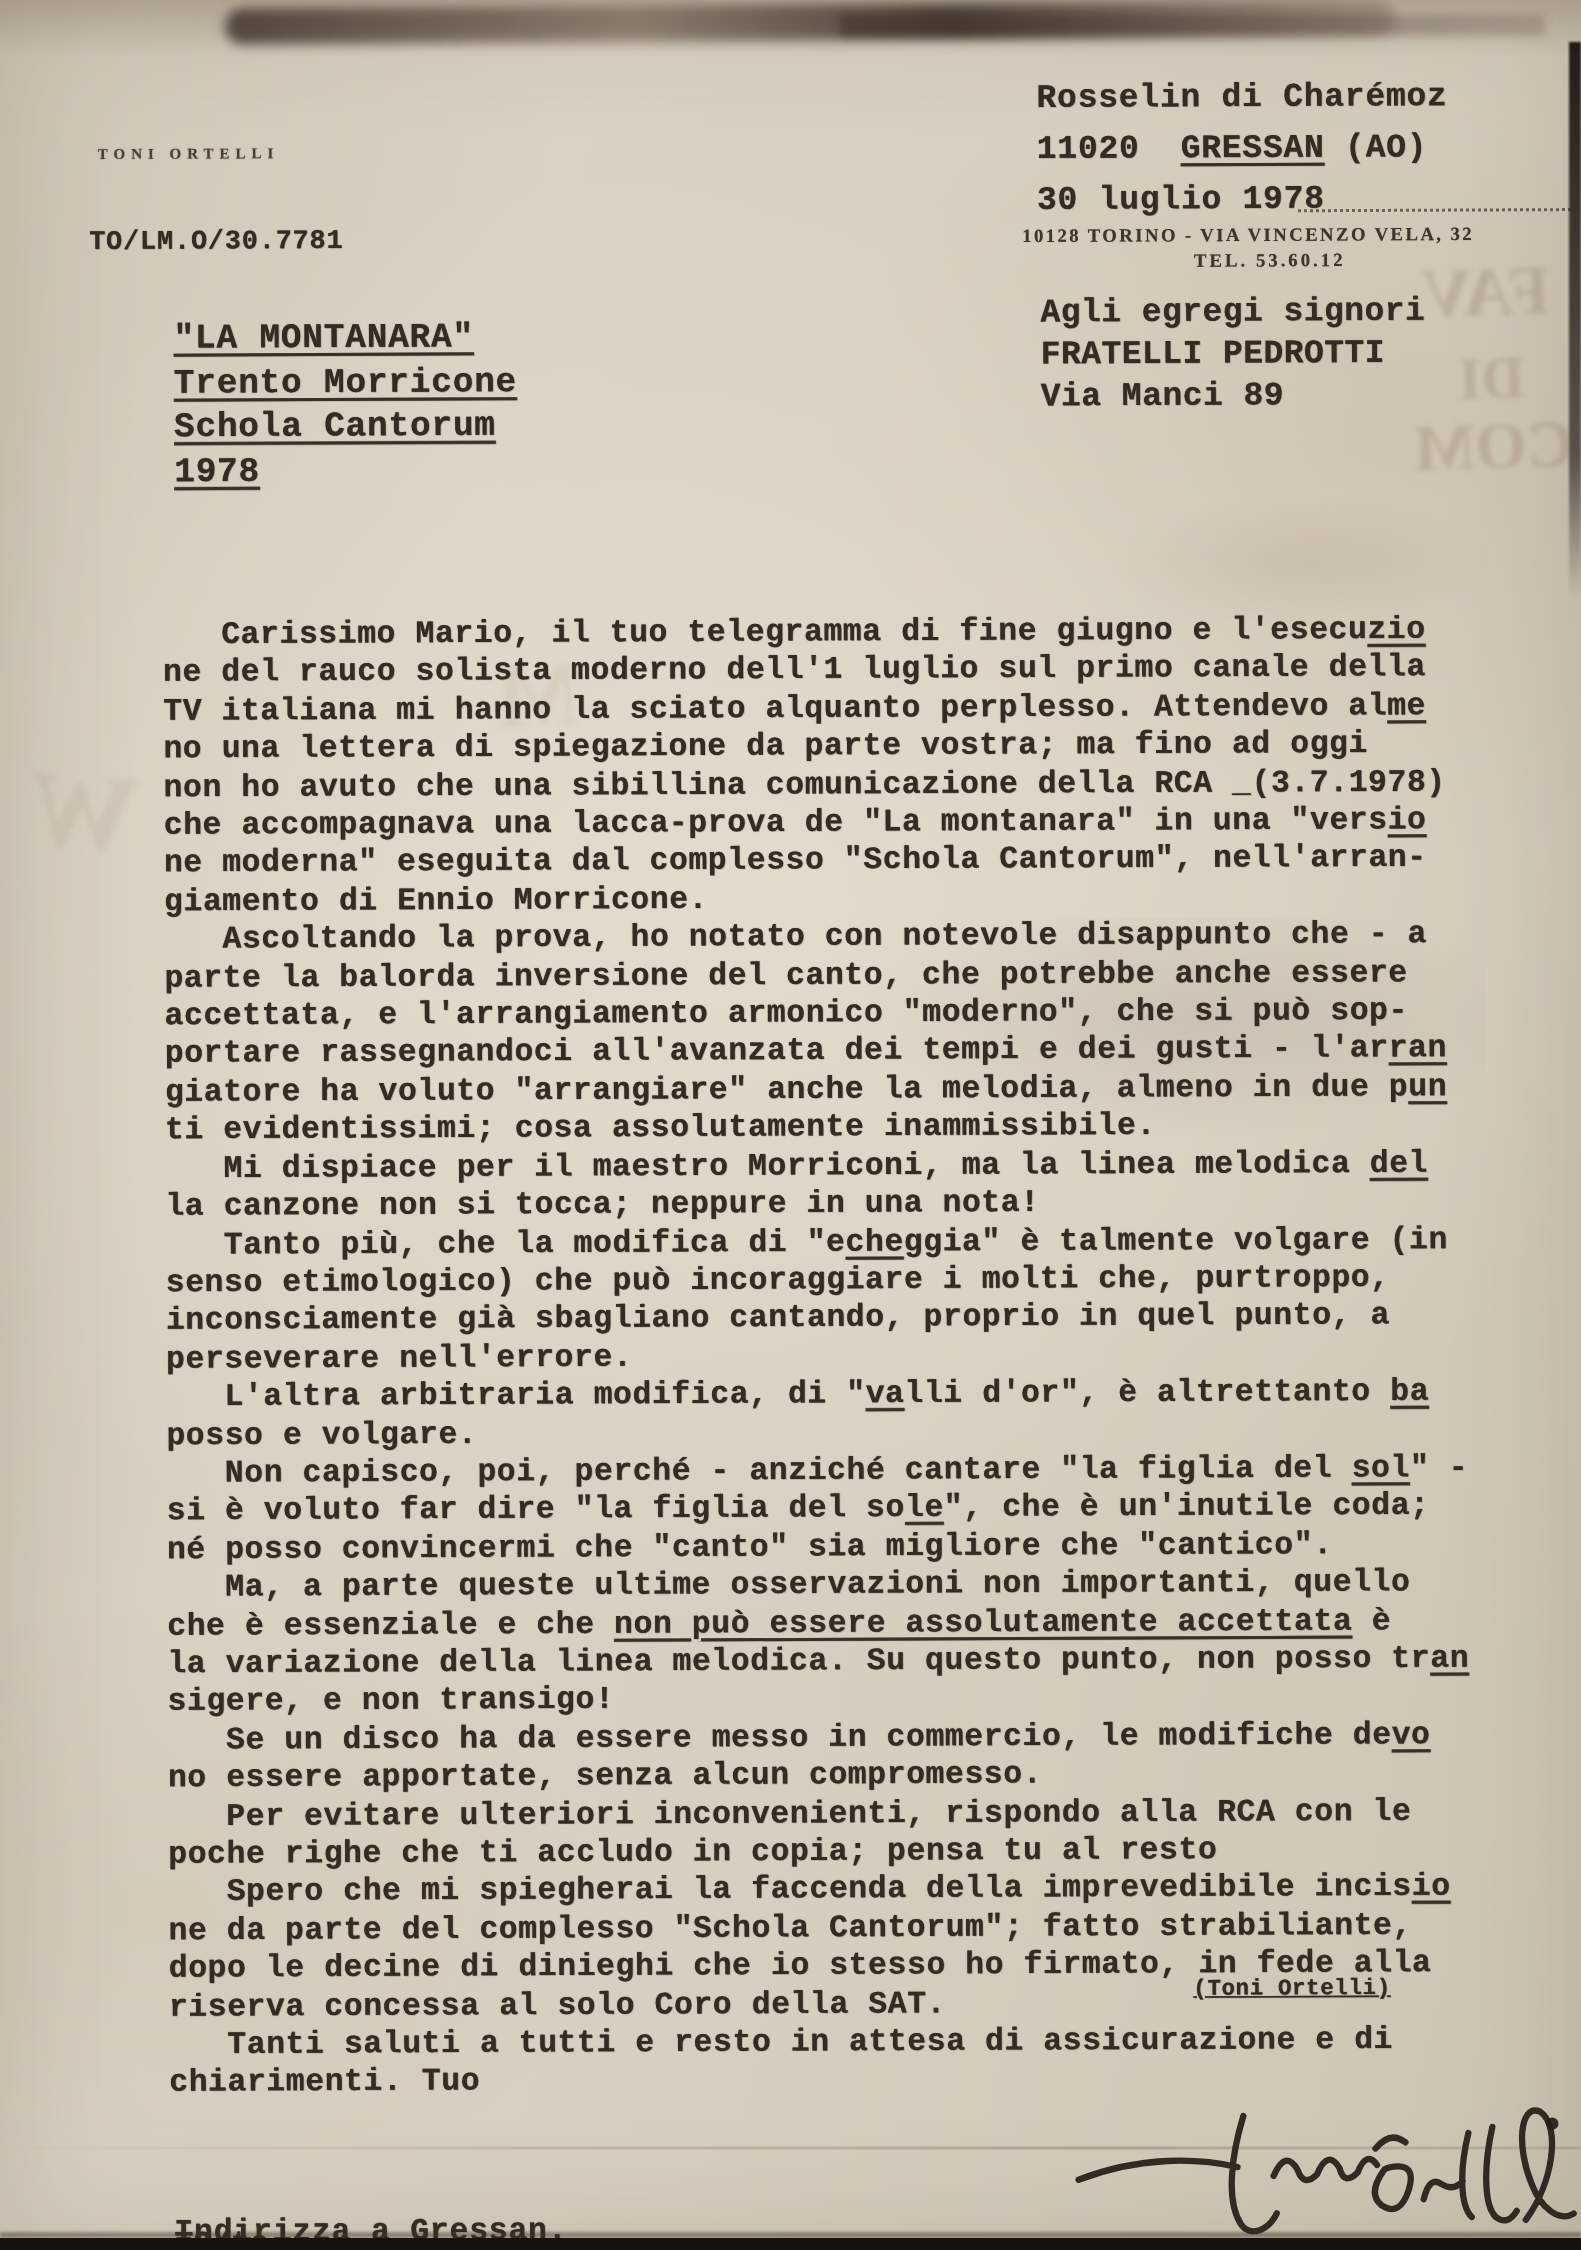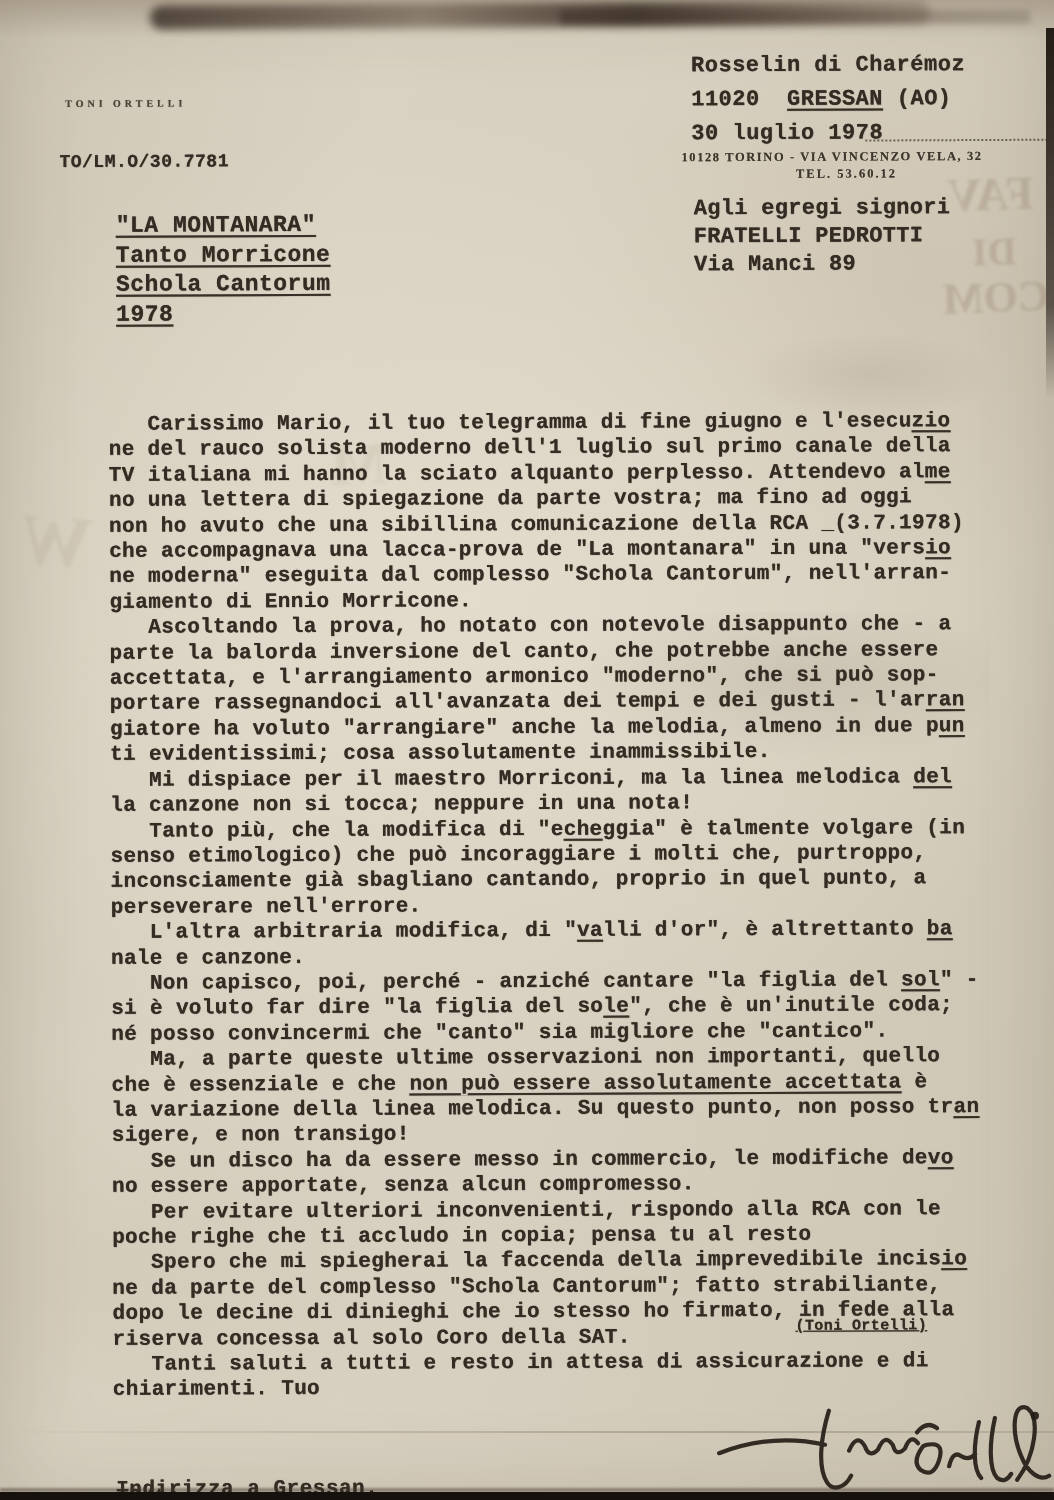--- a/index.html
+++ b/index.html
@@ -86,21 +86,21 @@
   <div class="bleed b5">M</div>
 
   <div class="content">
 
     <div class="printed-name">TONI ORTELLI</div>
 
     <div class="ref tw">TO/LM.O/30.7781</div>
 
     <div class="subject tw">
         <div class="tline"><span class="u">"LA MONTANARA"</span></div>
-        <div class="tline"><span class="u">Tanto Morricone</span></div>
+        <div class="tline"><span class="u">Trento Morricone</span></div>
         <div class="tline"><span class="u">Schola Cantorum</span></div>
         <div class="tline"><span class="u">1978</span></div>
       </div>
 
     <div class="sender tw">
         <div class="tline"><span>Rosselin di Charémoz</span></div>
         <div class="tline"><span>11020  </span><span class="u">GRESSAN</span><span> (AO)</span></div>
         <div class="tline"><span>30 luglio 1978</span></div>
       </div>
 
@@ -132,21 +132,21 @@
         <div class="tline"><span>portare rassegnandoci all'avanzata dei tempi e dei gusti - l'ar</span><span class="u">ran</span></div>
         <div class="tline"><span>giatore ha voluto "arrangiare" anche la melodia, almeno in due p</span><span class="u">un</span></div>
         <div class="tline"><span>ti evidentissimi; cosa assolutamente inammissibile.</span></div>
         <div class="tline"><span>   Mi dispiace per il maestro Morriconi, ma la linea melodica </span><span class="u">del</span></div>
         <div class="tline"><span>la canzone non si tocca; neppure in una nota!</span></div>
         <div class="tline"><span>   Tanto più, che la modifica di "e</span><span class="u">che</span><span>ggia" è talmente volgare (in</span></div>
         <div class="tline"><span>senso etimologico) che può incoraggiare i molti che, purtroppo,</span></div>
         <div class="tline"><span>inconsciamente già sbagliano cantando, proprio in quel punto, a</span></div>
         <div class="tline"><span>perseverare nell'errore.</span></div>
         <div class="tline"><span>   L'altra arbitraria modifica, di "</span><span class="u">va</span><span>lli d'or", è altrettanto </span><span class="u">ba</span></div>
-        <div class="tline"><span>nale e canzone.</span></div>
+        <div class="tline"><span>posso e volgare.</span></div>
         <div class="tline"><span>   Non capisco, poi, perché - anziché cantare "la figlia del </span><span class="u">sol</span><span>" -</span></div>
         <div class="tline"><span>si è voluto far dire "la figlia del so</span><span class="u">le</span><span>", che è un'inutile coda;</span></div>
         <div class="tline"><span>né posso convincermi che "canto" sia migliore che "cantico".</span></div>
         <div class="tline"><span>   Ma, a parte queste ultime osservazioni non importanti, quello</span></div>
         <div class="tline"><span>che è essenziale e che </span><span class="u">non può essere assolutamente accettata</span><span> è</span></div>
         <div class="tline"><span>la variazione della linea melodica. Su questo punto, non posso tr</span><span class="u">an</span></div>
         <div class="tline"><span>sigere, e non transigo!</span></div>
         <div class="tline"><span>   Se un disco ha da essere messo in commercio, le modifiche de</span><span class="u">vo</span></div>
         <div class="tline"><span>no essere apportate, senza alcun compromesso.</span></div>
         <div class="tline"><span>   Per evitare ulteriori inconvenienti, rispondo alla RCA con le</span></div>

